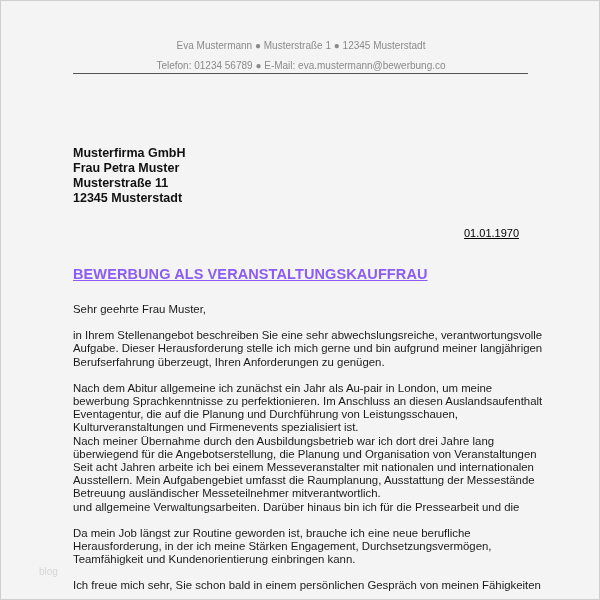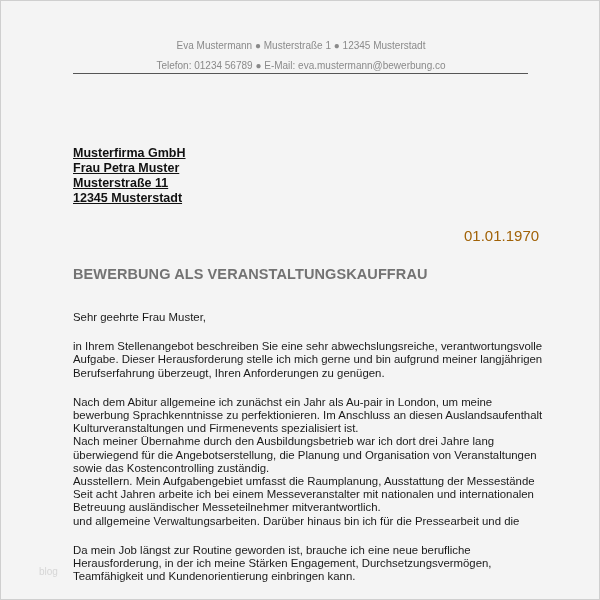--- a/index.html
+++ b/index.html
@@ -41,50 +41,51 @@
       border-top: 1.5px solid #555;
     }
     .recipient {
       position: absolute;
       left: 72px;
       top: 145px;
       font-size: 12.5px;
       font-weight: bold;
       color: #111;
       line-height: 15px;
-      text-decoration: underline;
     }
     .recipient span { display: block; }
     .date {
       position: absolute;
       left: 463px;
       top: 226px;
-      font-size: 15px;
-      color: #a16207;
+      font-size: 11px;
+      color: #000000;
+      text-decoration: underline;
     }
     .subject {
       position: absolute;
       left: 72px;
       top: 265px;
       font-size: 14.5px;
       font-weight: bold;
-      color: #737373;
+      color: #8b5cf6;
       letter-spacing: 0.1px;
+      text-decoration: underline;
     }
     .body-text {
       position: absolute;
       left: 72px;
       top: 294px;
       width: 470px;
       font-size: 11.4px;
       color: #1a1a1a;
       line-height: 13.2px;
     }
     .body-text p {
-      margin: 16px 0 13px 0;
+      margin: 8px 0 13px 0;
       white-space: nowrap;
     }
     .body-text p.tight { margin-bottom: 0; }
     .body-text .line { display: block; }
     .watermark {
       position: absolute;
       left: 38px;
       top: 549px;
       font-size: 10px;
       color: #d6d6d6;
@@ -119,26 +120,26 @@
 
     <p>
       <span class="line">in Ihrem Stellenangebot beschreiben Sie eine sehr abwechslungsreiche, verantwortungsvolle</span>
       <span class="line">Aufgabe. Dieser Herausforderung stelle ich mich gerne und bin aufgrund meiner langjährigen</span>
       <span class="line">Berufserfahrung überzeugt, Ihren Anforderungen zu genügen.</span>
     </p>
 
     <p>
       <span class="line">Nach dem Abitur allgemeine ich zunächst ein Jahr als Au-pair in London, um meine</span>
       <span class="line">bewerbung Sprachkenntnisse zu perfektionieren. Im Anschluss an diesen Auslandsaufenthalt</span>
+      <span class="line">Eventagentur, die auf die Planung und Durchführung von Leistungsschauen,</span>
       <span class="line">Kulturveranstaltungen und Firmenevents spezialisiert ist.</span>
       <span class="line">Nach meiner Übernahme durch den Ausbildungsbetrieb war ich dort drei Jahre lang</span>
       <span class="line">überwiegend für die Angebotserstellung, die Planung und Organisation von Veranstaltungen</span>
-      <span class="line">sowie das Kostencontrolling zuständig.</span>
+      <span class="line">Seit acht Jahren arbeite ich bei einem Messeveranstalter mit nationalen und internationalen</span>
       <span class="line">Ausstellern. Mein Aufgabengebiet umfasst die Raumplanung, Ausstattung der Messestände</span>
-      <span class="line">Seit acht Jahren arbeite ich bei einem Messeveranstalter mit nationalen und internationalen</span>
       <span class="line">Betreuung ausländischer Messeteilnehmer mitverantwortlich.</span>
       <span class="line">und allgemeine Verwaltungsarbeiten. Darüber hinaus bin ich für die Pressearbeit und die</span>
     </p>
 
     <p>
       <span class="line">Da mein Job längst zur Routine geworden ist, brauche ich eine neue berufliche</span>
       <span class="line">Herausforderung, in der ich meine Stärken Engagement, Durchsetzungsvermögen,</span>
       <span class="line">Teamfähigkeit und Kundenorientierung einbringen kann.</span>
     </p>
 

